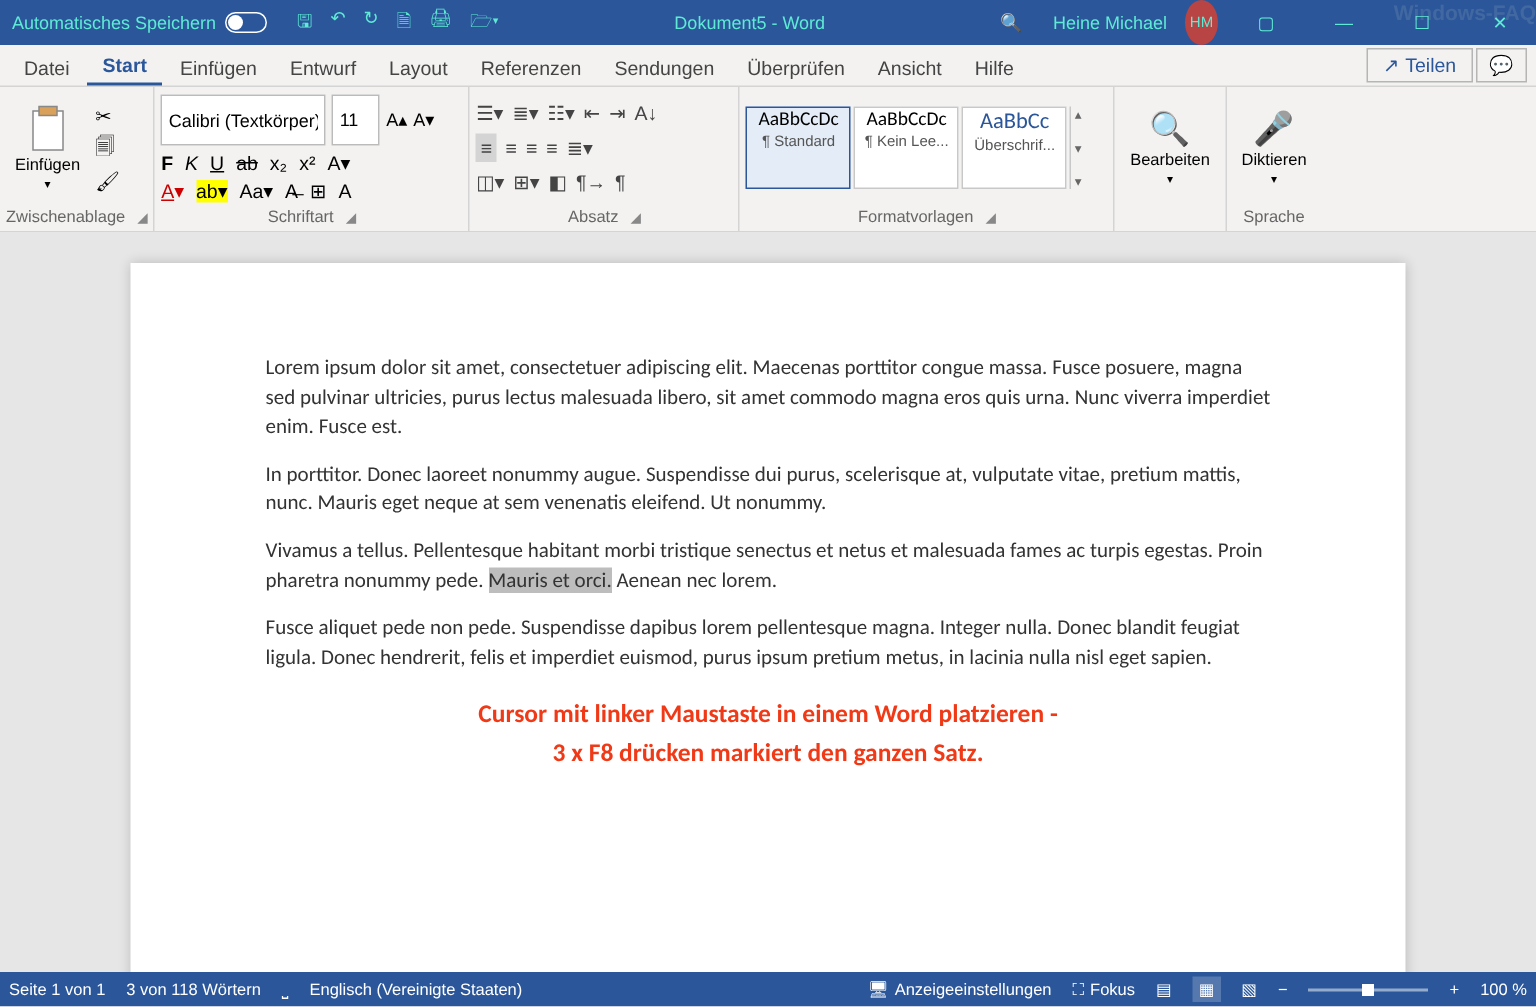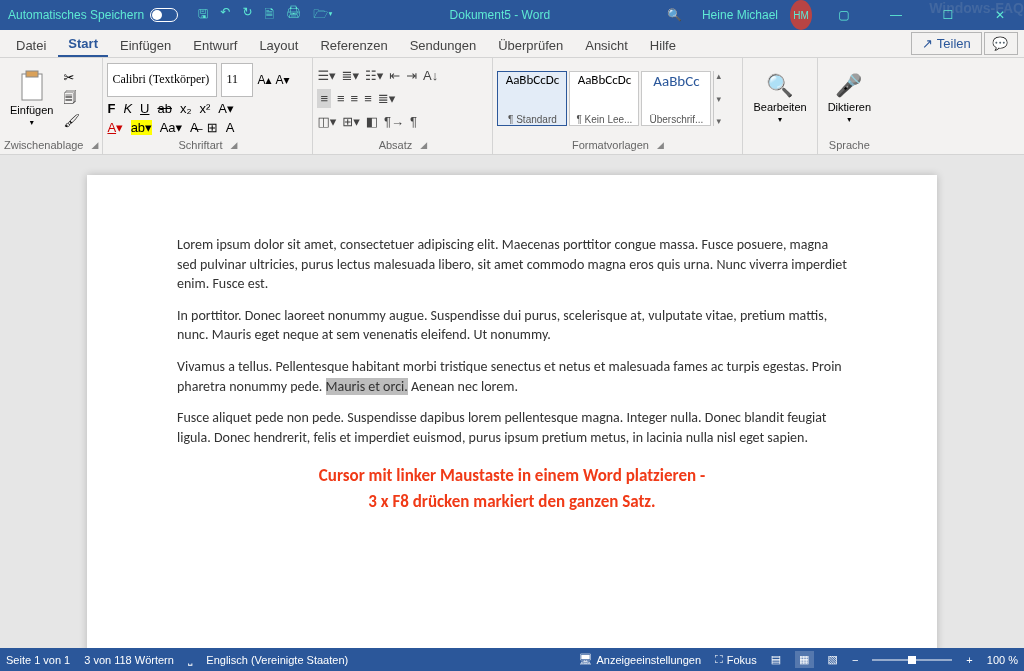--- a/index.html
+++ b/index.html
@@ -33,26 +33,26 @@
   .group .body { flex: 1; display: flex; gap: 4px; }
   .group .label { font-size: 11px; color: #666; text-align: center; padding: 2px 0 3px; display: flex; justify-content: center; align-items: center; gap: 4px; }
   .group .label .dl { font-size: 9px; color: #888; margin-left: 4px; }
   .vert-btn { display: flex; flex-direction: column; align-items: center; justify-content: center; padding: 2px 6px; gap: 2px; cursor: pointer; }
   .vert-btn svg, .vert-btn .icon { font-size: 22px; }
   .vert-btn span { font-size: 11px; }
   .mini-col { display: flex; flex-direction: column; gap: 3px; justify-content: center; }
   .mini-col span { cursor: pointer; font-size: 13px; }
   .rowbtns { display: flex; gap: 4px; align-items: center; }
   .rowbtns > * { cursor: pointer; }
-  .fontsel { border: 1px solid #bbb; background: #fff; height: 20px; padding: 16px 4px; font-size: 12px; font-family: Liberation Serif, serif; }
+  .fontsel { border: 1px solid #bbb; background: #fff; height: 20px; padding: 16px 4px; font-size: 12px; }
   .fontsel.name { width: 110px; }
   .fontsel.size { width: 32px; }
   .para-row { display: flex; gap: 6px; align-items: center; font-size: 13px; color: #444; }
   .para-row .sel { background: #d4d4d4; padding: 2px 3px; }
-  .style-box { border: 1px solid #c8c8c8; background: #fff; width: 70px; height: 55px; display: flex; flex-direction: column; align-items: center; justify-content: space-between; gap: 2px; cursor: pointer; }
+  .style-box { border: 1px solid #c8c8c8; background: #fff; width: 70px; height: 55px; display: flex; flex-direction: column; align-items: center; justify-content: flex-start; gap: 2px; cursor: pointer; }
   .style-box.sel { border: 1px solid #2b579a; background: #e3ecf7; }
   .style-box .prev { font-size: 13px; font-family: Calibri, sans-serif; }
   .style-box .lbl { font-size: 10px; color: #555; }
   .styles-wrap { display: flex; gap: 2px; }
   .styles-scroll { display: flex; flex-direction: column; justify-content: space-between; border-left: 1px solid #c8c8c8; padding-left: 2px; }
   .styles-scroll span { font-size: 9px; color: #666; cursor: pointer; }
 
   
   .docarea { background: #e6e6e6; position: absolute; top: 155px; bottom: 23px; left: 0; right: 0; overflow: auto; display: flex; justify-content: center; padding-top: 20px; }
   .page { width: 850px; min-height: 480px; background: #fff; box-shadow: 0 0 8px rgba(0,0,0,0.2); padding: 60px 90px 30px; }

